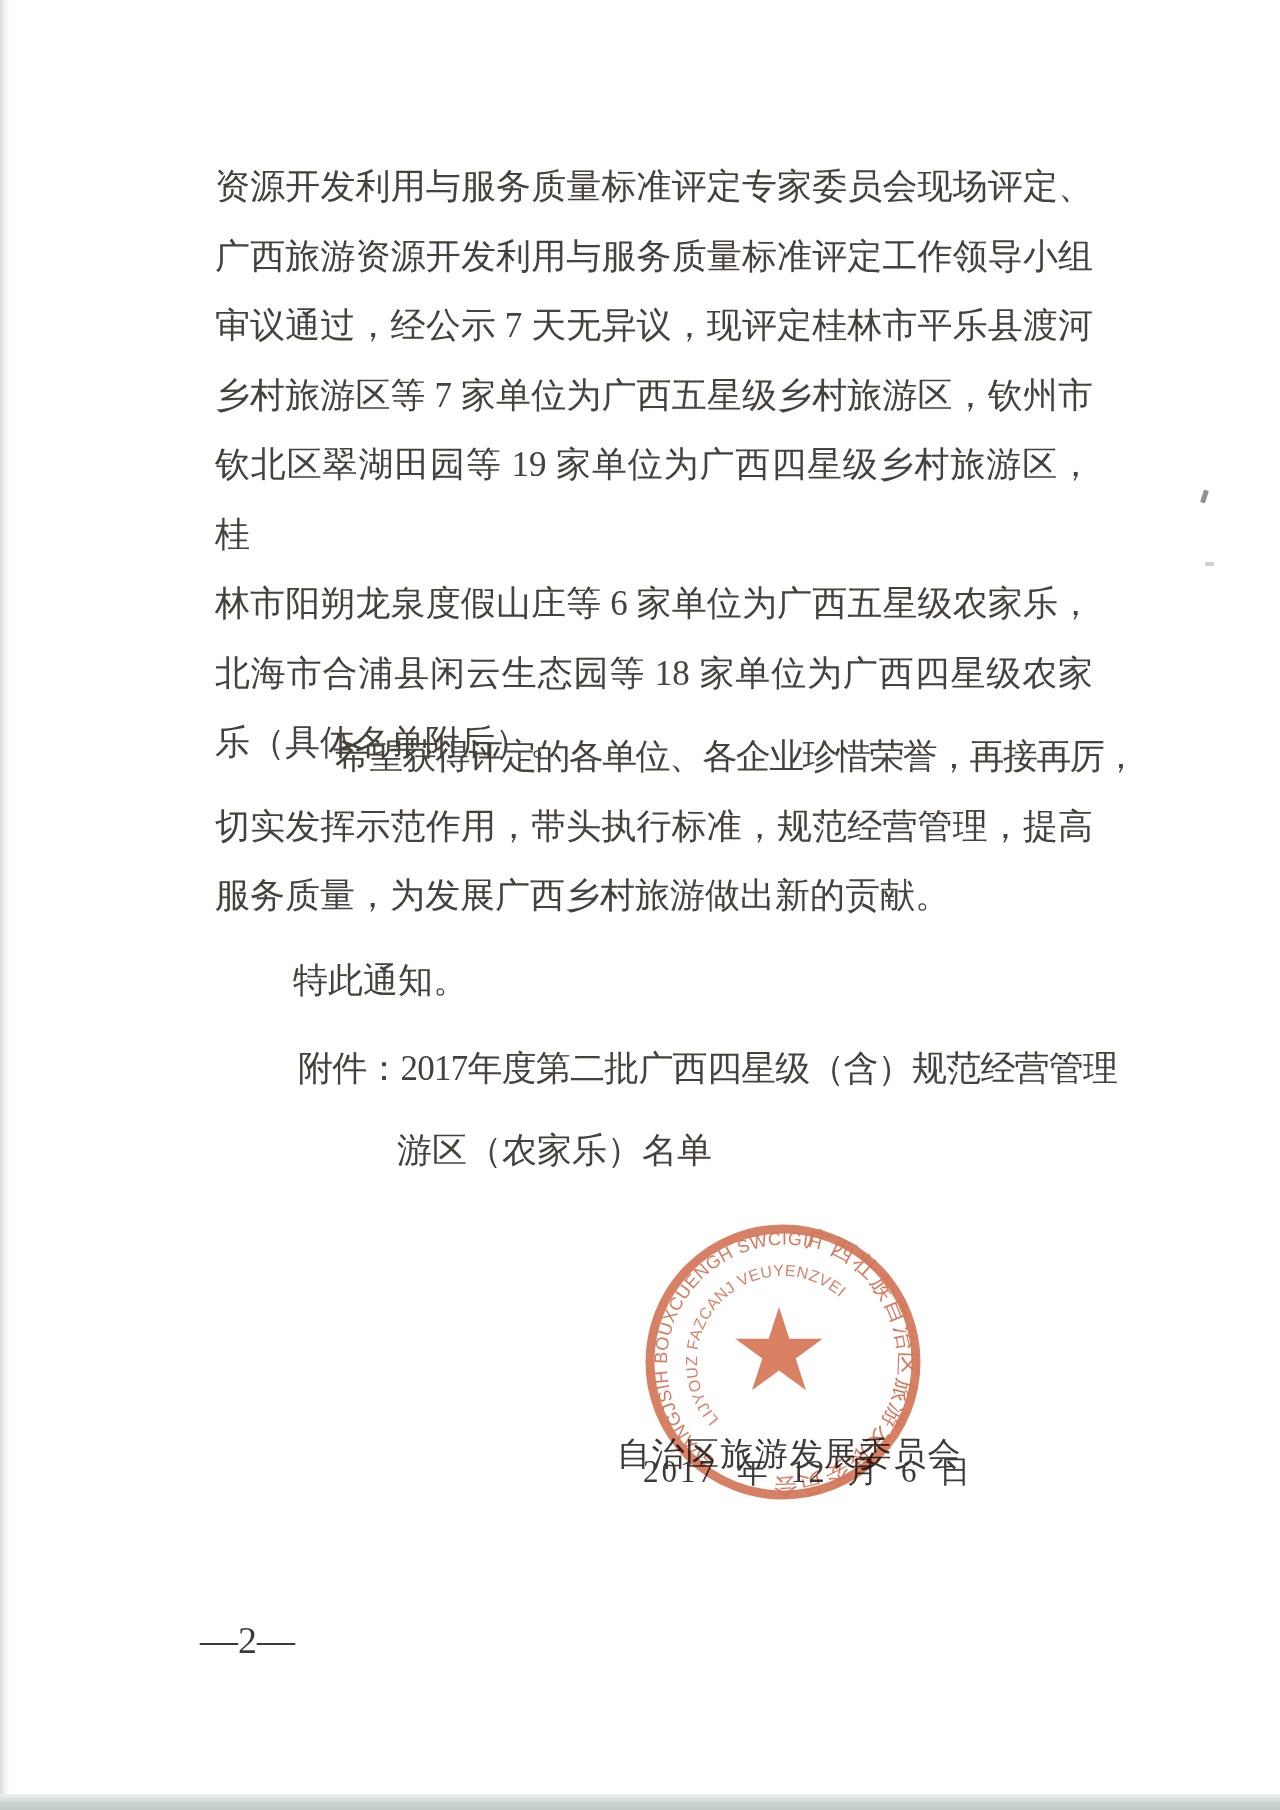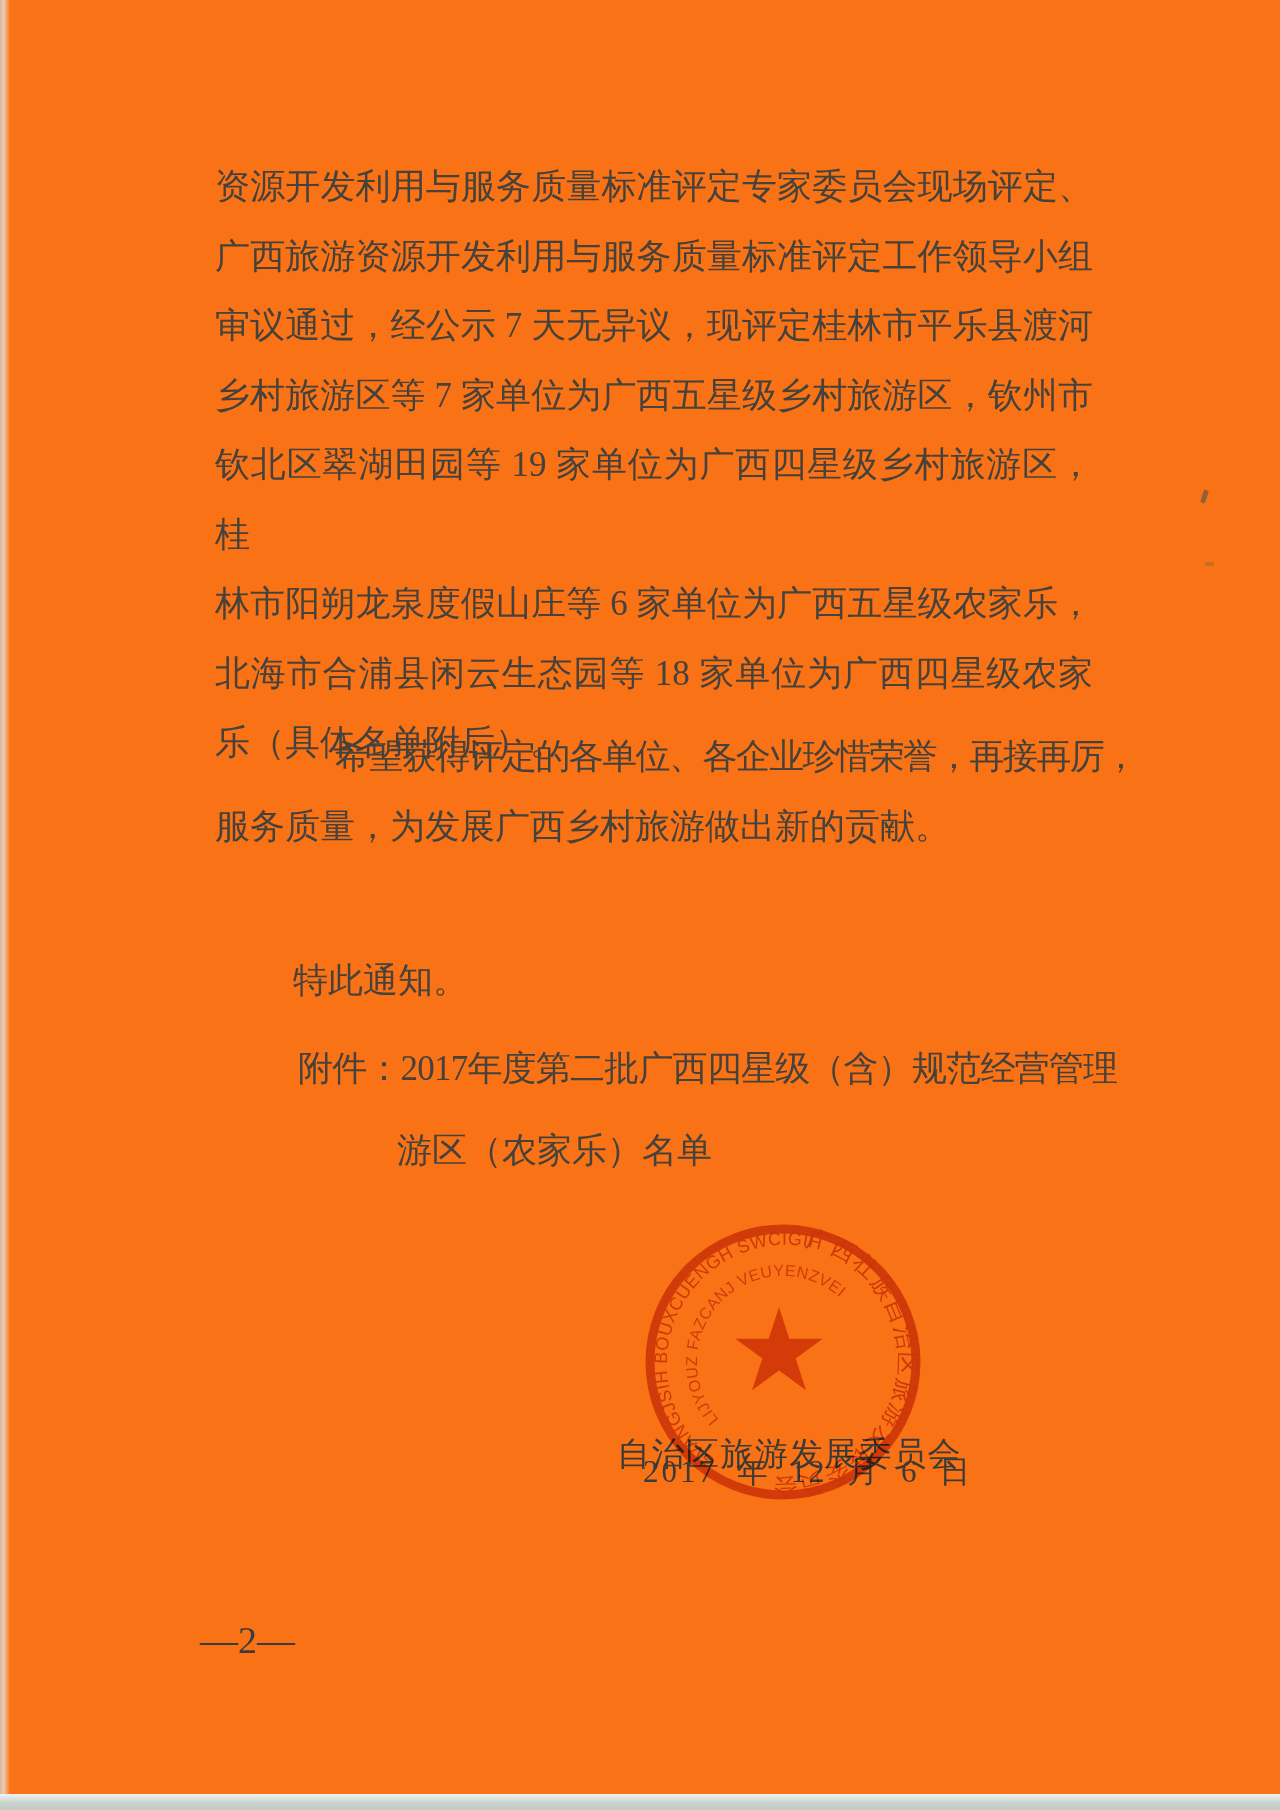--- a/index.html
+++ b/index.html
@@ -1,20 +1,20 @@
 <!DOCTYPE html>
 <html><head>
 <meta charset="utf-8">
 <style>
   html,body{margin:0;padding:0;background:#e8e8e6;}
   .sheet{
     position:relative;
     width:1280px;height:1810px;
     margin:0 auto;
-    background:#f97316;
+    background:#ffffff;
     overflow:hidden;
     font-family:"Liberation Serif","DejaVu Serif",serif;
     color:#454139;
   }
   
   .edge-left{
     position:absolute;left:0;top:0;width:10px;height:1810px;
     background:linear-gradient(to right,#cfcecb 0%,#e9e8e5 40%,rgba(252,251,249,0) 100%);
     opacity:.75;
   }
@@ -77,20 +77,21 @@
     <div class="jline">审议通过，经公示 7 天无异议，现评定桂林市平乐县渡河</div>
     <div class="jline">乡村旅游区等 7 家单位为广西五星级乡村旅游区，钦州市</div>
     <div class="jline">钦北区翠湖田园等 19 家单位为广西四星级乡村旅游区，桂</div>
     <div class="jline">林市阳朔龙泉度假山庄等 6 家单位为广西五星级农家乐，</div>
     <div class="jline">北海市合浦县闲云生态园等 18 家单位为广西四星级农家</div>
     <div class="nline">乐（具体名单附后）。</div>
   </div>
 
   <div class="para" style="top:722px;">
     <div class="nline p2first">希望获得评定的各单位、各企业珍惜荣誉，再接再厉，</div>
+    <div class="jline">切实发挥示范作用，带头执行标准，规范经营管理，提高</div>
     <div class="nline">服务质量，为发展广西乡村旅游做出新的贡献。</div>
   </div>
 
   <div class="para" style="top:946px;">
     <div class="nline indent1">特此通知。</div>
   </div>
 
   <div class="para" style="top:1034px;">
     <div class="nline att1">附件：2017年度第二批广西四星级（含）规范经营管理</div>
   </div>

